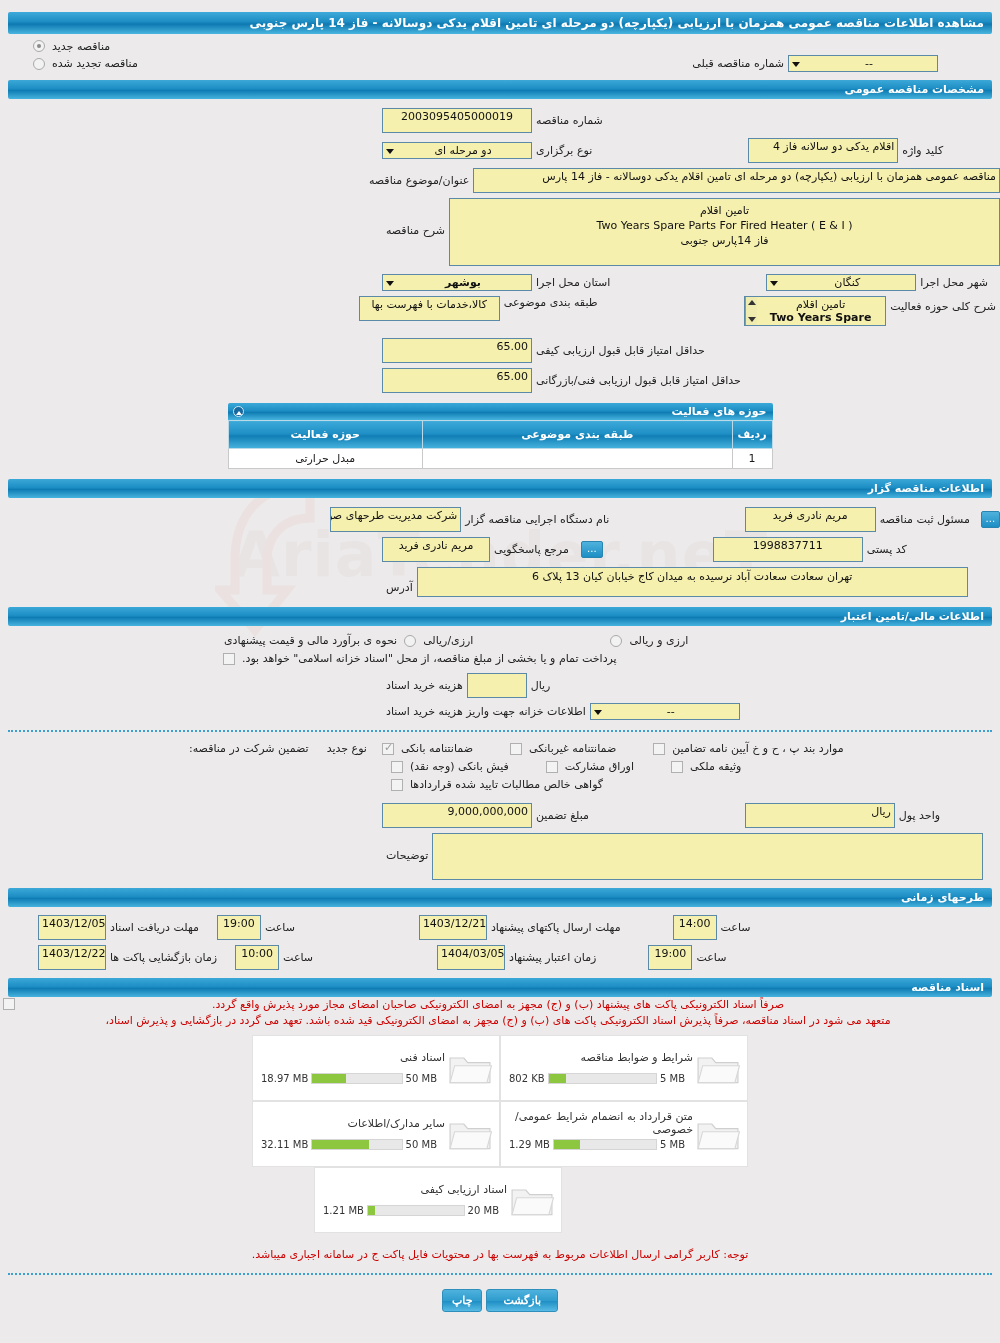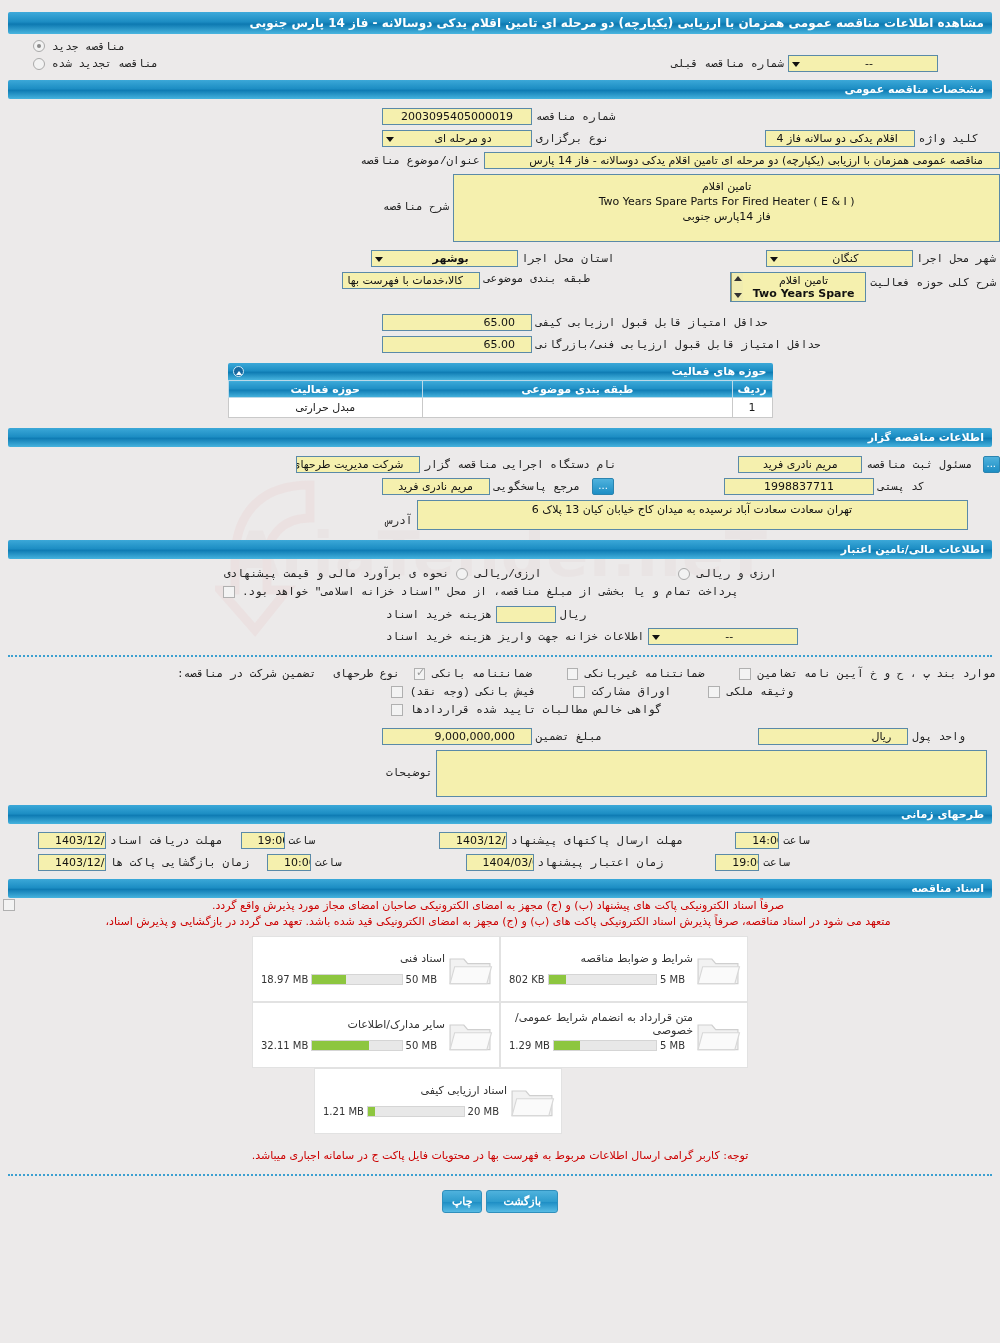--- a/index.html
+++ b/index.html
@@ -80,29 +80,28 @@
     justify-content: flex-start;
     margin: 5px 0;
     position: relative;
     z-index: 1;
   }
   .lbl {
     font-size: 11px;
     color: #222;
     padding: 0 4px;
     white-space: nowrap;
-    font-family: Liberation Mono, monospace;
   }
   .fld {
     background: #f5f0ae;
     border: 1px solid #5a8aa8;
-    height: 17px;
+    height: 25px;
     line-height: 15px;
     font-size: 11px;
-    padding: 0 16px;
+    padding: 0 3px;
     color: #111;
     text-align: center;
     overflow: hidden;
     white-space: nowrap;
   }
   .fld.num { direction: ltr; text-align: center; font-family: "DejaVu Sans", sans-serif;}
   .fld.right { text-align: right; }
   .sel {
     background: #f5f0ae;
     border: 1px solid #5a8aa8;
@@ -248,21 +247,21 @@
   table.act {
     width: 100%;
     border-collapse: collapse;
     background: #fff;
     font-size: 11px;
   }
   table.act th {
     background: linear-gradient(to bottom, #3ba8d8 0%, #1d8ec4 48%, #0f7cb4 52%, #46b3de 100%);
     color: #fff;
     font-weight: bold;
-    height: 17px;
+    height: 28px;
     border: 1px solid #bcd9e8;
     font-size: 11px;
   }
   table.act td {
     height: 20px;
     border: 1px solid #c9c9c9;
     text-align: center;
     background: #fff;
   }
 
@@ -584,21 +583,21 @@
       <span style="flex:1"></span>
       <span class="lbl">موارد بند پ ، ح و خ آیین نامه تضامین</span>
       <span class="cbx"></span>
       <span style="width:30px"></span>
       <span class="lbl">ضمانتنامه غیربانکی</span>
       <span class="cbx"></span>
       <span style="width:30px"></span>
       <span class="lbl">ضمانتنامه بانکی</span>
       <span class="cbx on"></span>
       <span style="width:8px"></span>
-      <span class="lbl">نوع طرحهای</span>
+      <span class="lbl">نوع جدید</span>
       <span style="width:10px"></span>
       <span class="lbl">تضمین شرکت در مناقصه:</span>
       <span style="width:185px"></span>
     </div>
 
     <div class="row" style="justify-content:flex-end;">
       <span style="flex:1"></span>
       <span class="lbl">وثیقه ملکی</span>
       <span class="cbx"></span>
       <span style="width:30px"></span>

